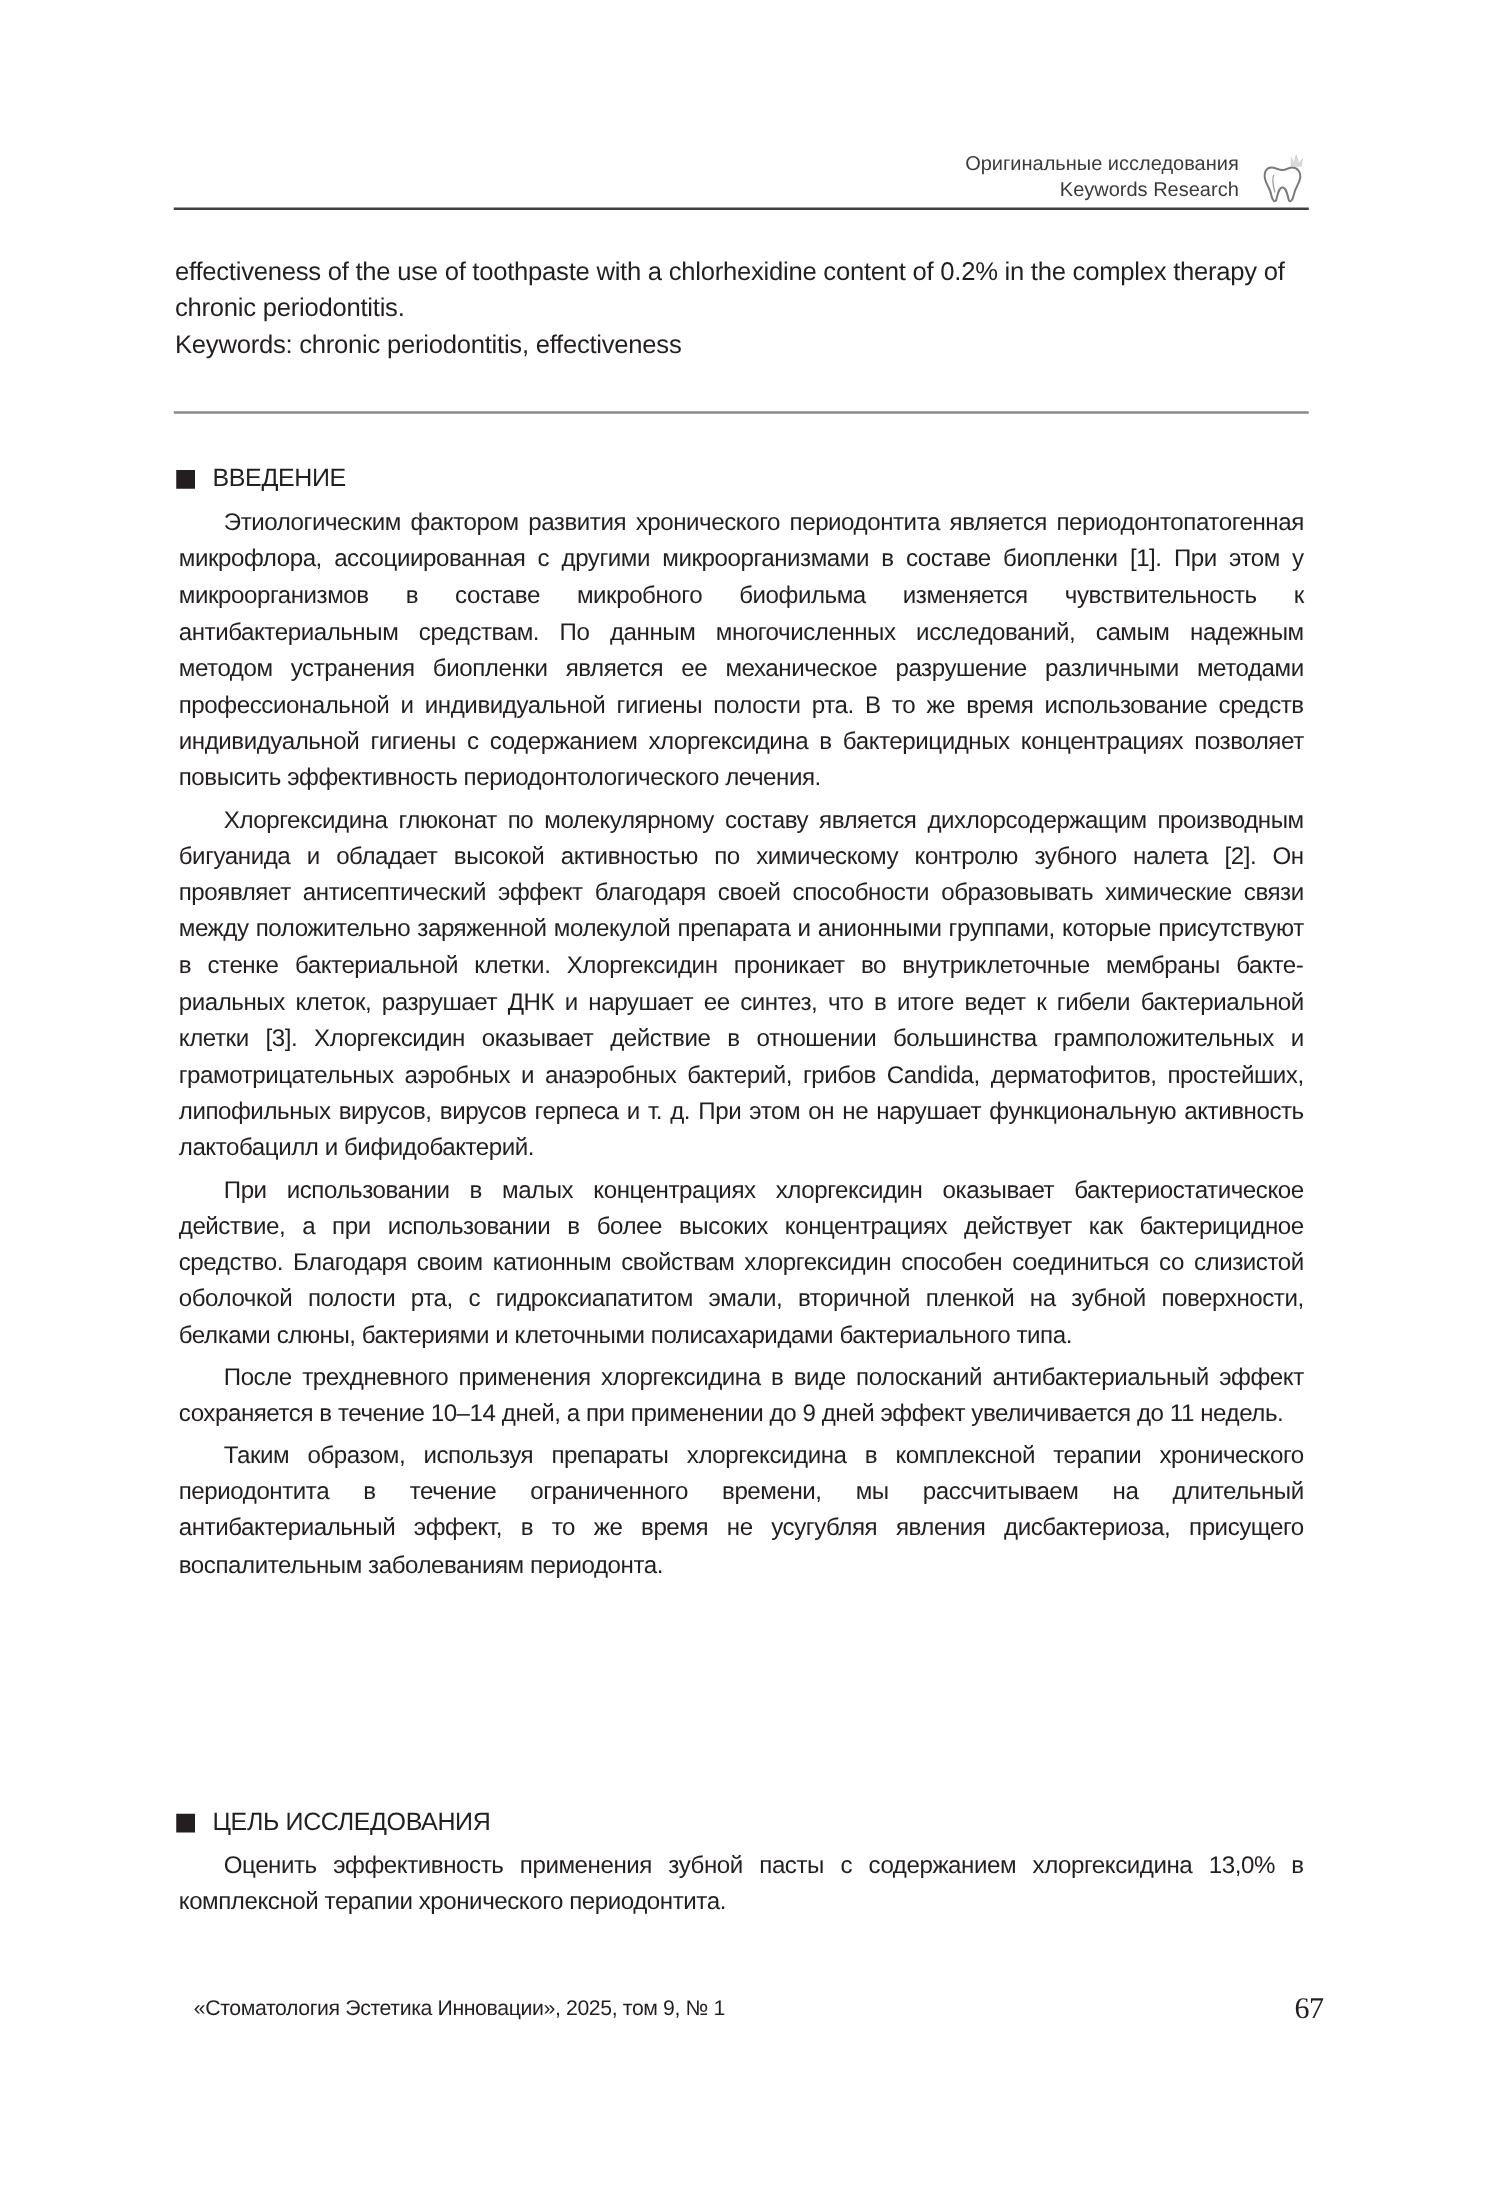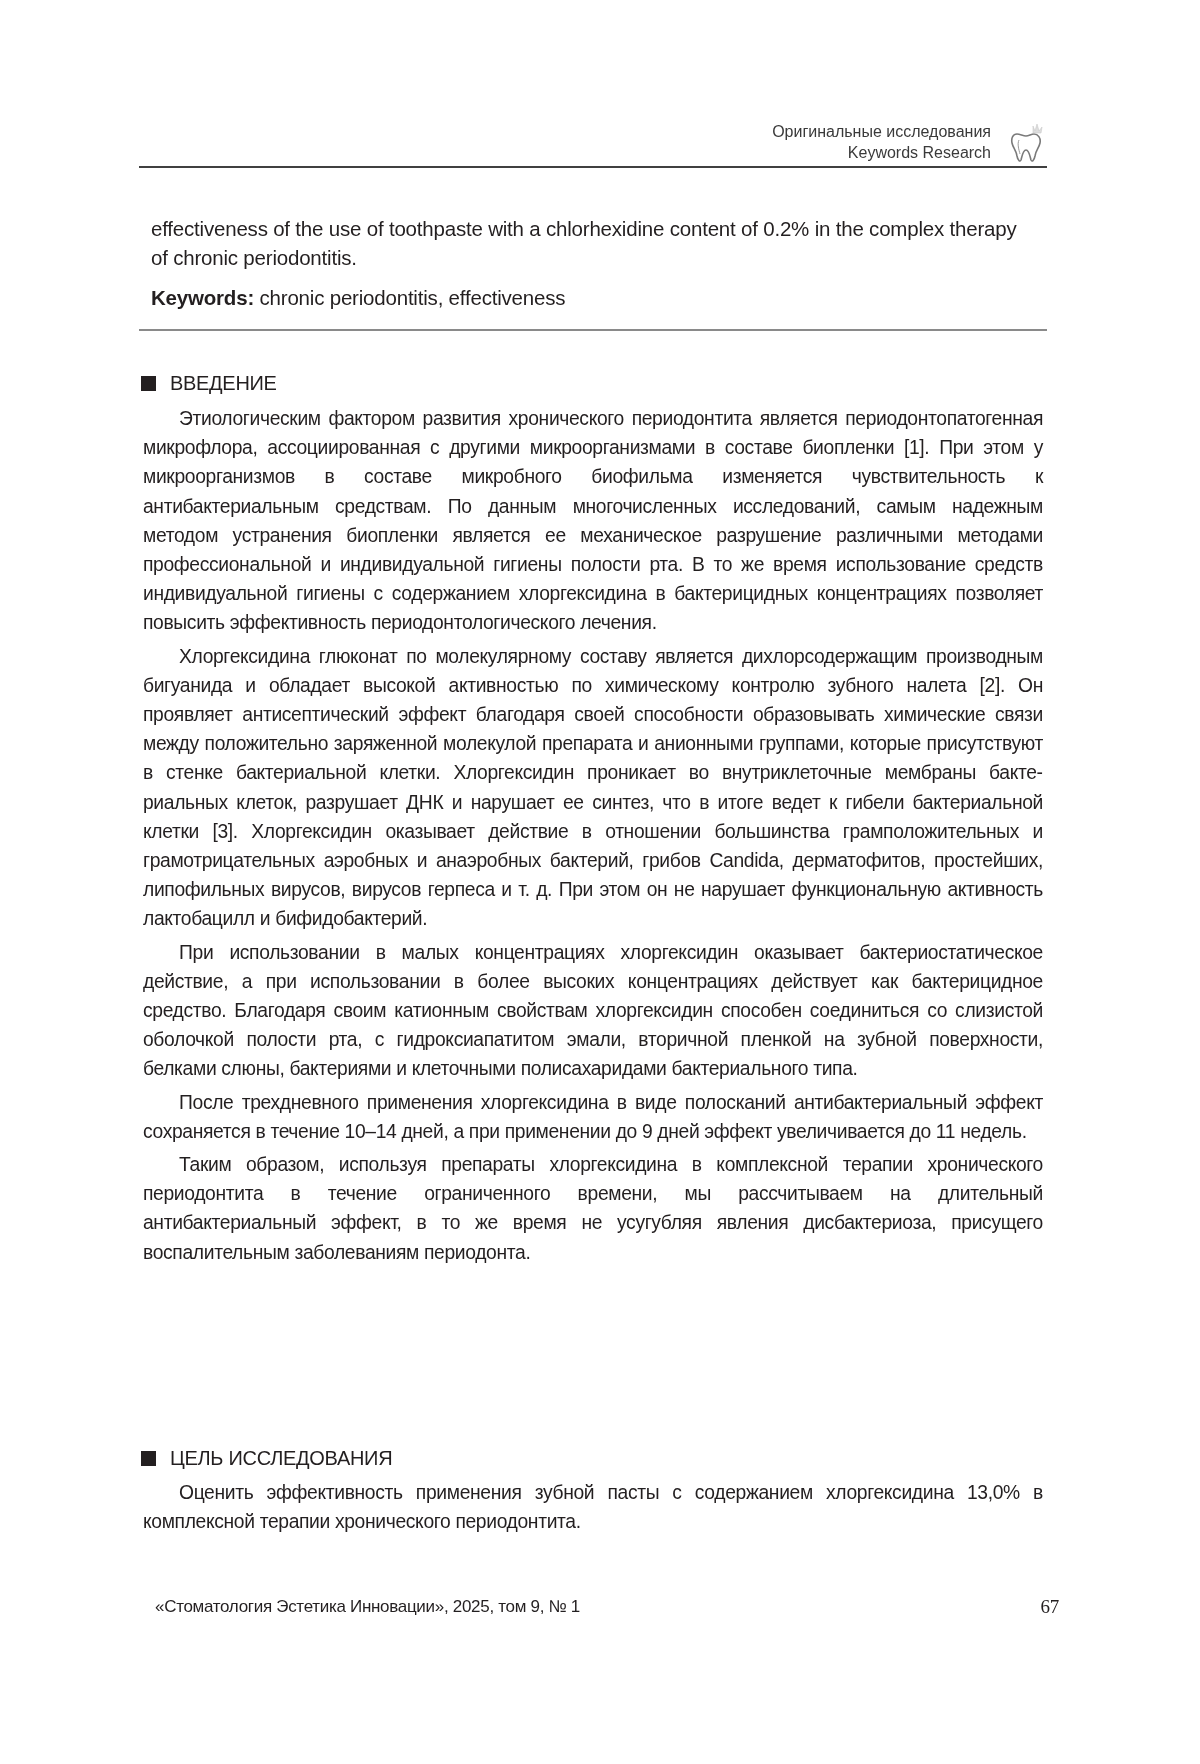--- a/index.html
+++ b/index.html
@@ -51,22 +51,22 @@
     .abstract {
       position: absolute;
       left: 0;
       top: 203px;
       width: 908px;
       font-size: 20.5px;
       line-height: 28.5px;
       color: #231f20;
       letter-spacing: -0.2px;
     }
-    .abstract p { margin: 12px; }
-    .abstract .kw-label { font-weight: bold; text-align: center; }
+    .abstract p { margin: 1px; }
+    .abstract .kw-label { font-weight: normal; text-align: center; }
     .separator {
       position: absolute;
       left: 0;
       top: 329px;
       width: 908px;
       height: 0;
       border-top: 2px solid #8a8a8a;
     }
     
     .section-head {
@@ -114,21 +114,21 @@
       color: #231f20;
       letter-spacing: -0.3px;
       margin-left: 12px;
     }
     .footer .journal { position: absolute; left: 4px; top: 0; }
     .footer .page-no {
       position: absolute;
       right: 0;
       top: 0;
       font-family: "Liberation Serif", serif;
-      font-size: 19px;
+      font-size: 24px;
     }
   </style>
 </head>
 <body>
 
 <div class="page">
 
   <div class="running-header">
     <div class="labels">
       <div>Оригинальные исследования</div>

